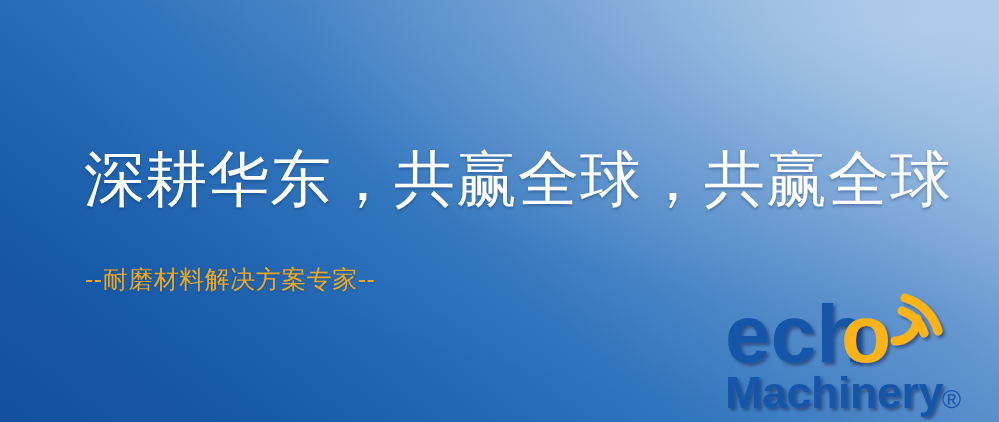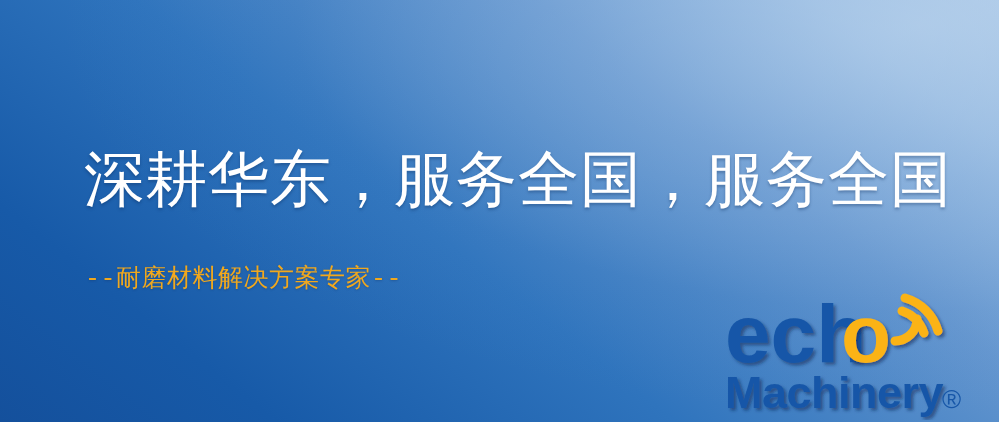--- a/index.html
+++ b/index.html
@@ -51,21 +51,21 @@
     color: #ffffff;
     white-space: nowrap;
     text-shadow: 0 2px 3px rgba(10,40,85,0.35);
     z-index: 3;
   }
 
   .subtitle {
     position: absolute;
     left: 85px;
     top: 267px;
-    font-family: Liberation Mono, monospace;
+    font-family: Liberation Sans, sans-serif;
     font-size: 25px;
     line-height: 1;
     letter-spacing: 0.5px;
     color: #f0a81e;
     white-space: nowrap;
     text-shadow: 0 1px 2px rgba(20,50,95,0.30);
     z-index: 3;
   }
 
   
@@ -77,21 +77,21 @@
     height: 136px;
     z-index: 4;
   }
   .logo svg { display: block; width: 100%; height: 100%; }
 </style>
 </head>
 <body>
 
 <div class="banner">
 
-  <div class="headline">深耕华东，服务全国，服务全国</div>
+  <div class="headline">深耕华东，共赢全球，共赢全球</div>
 
   <div class="subtitle">--耐磨材料解决方案专家--</div>
 
   <div class="logo">
     <svg viewBox="0 0 256 136" xmlns="http://www.w3.org/2000/svg" aria-hidden="true">
       <defs>
         <filter id="lshadow" x="-30%" y="-30%" width="180%" height="180%">
           <feDropShadow dx="2.5" dy="2.5" stdDeviation="1.6" flood-color="#0d2c55" flood-opacity="0.55"></feDropShadow>
         </filter>
       </defs>

